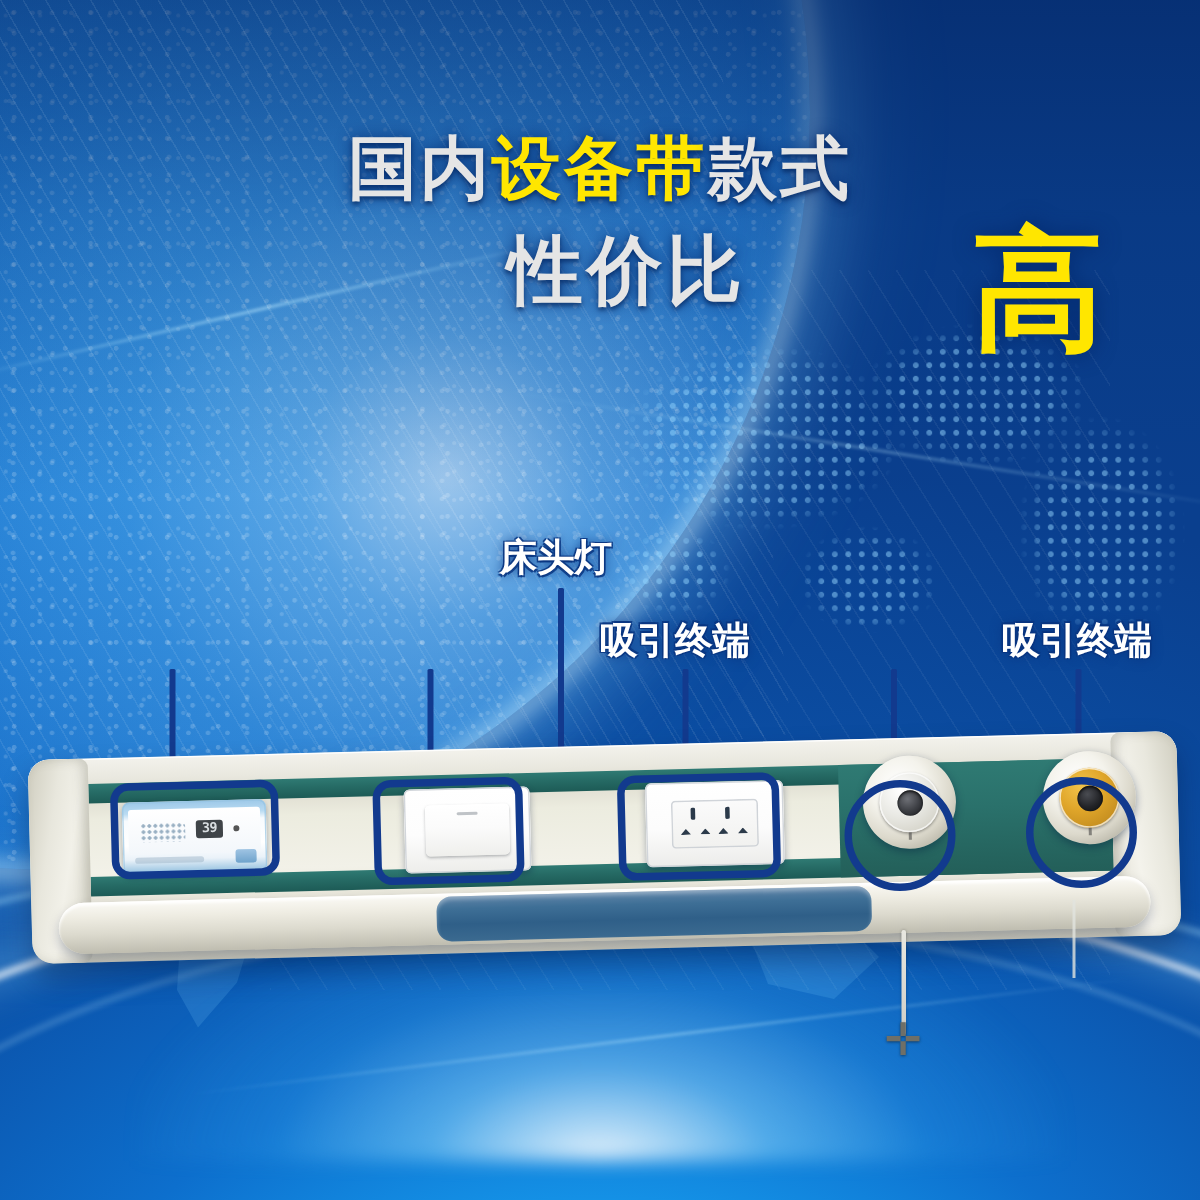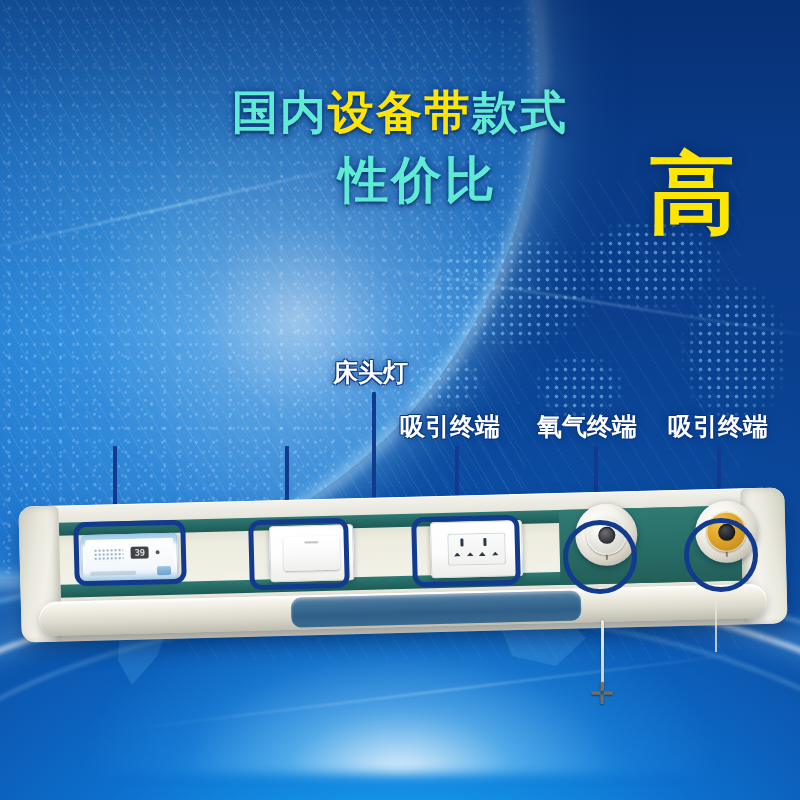--- a/index.html
+++ b/index.html
@@ -145,21 +145,21 @@
     font-weight:bold;
     letter-spacing:2px;
     pointer-events:none;
   }
   .hl-row1{font-size:46px;line-height:56px;white-space:nowrap;}
   .hl-row2{
     position:absolute;left:0;right:0;top:150px;
     text-align:center;font-size:50px;line-height:60px;
     font-family:"DejaVu Sans","Liberation Sans",sans-serif;font-weight:bold;letter-spacing:3px;padding-left:36px;
   }
-  .w{ color:#5eead4; text-shadow:0 0 10px rgba(0,40,110,.85),0 2px 3px rgba(0,25,70,.6); }
+  .w{ color:#e5e5e5; text-shadow:0 0 10px rgba(0,40,110,.85),0 2px 3px rgba(0,25,70,.6); }
   .y{ color:#ffe600; text-shadow:0 0 10px rgba(0,40,110,.85),0 2px 3px rgba(0,25,70,.6); }
   .big-gao{
     position:absolute;
     left:648px;top:148px;
     font-family:"DejaVu Sans","Liberation Sans",sans-serif;
     font-size:88px;line-height:92px;font-weight:bold;
     color:#ffe600;
     text-shadow:0 0 14px rgba(0,35,100,.75);
   }
 
@@ -413,21 +413,20 @@
   <div class="streak" style="left:120px;top:690px;width:640px;transform:rotate(-7deg);opacity:.7;"></div>
 
   <div class="headline">
     <div class="hl-row1"><span class="w">国内</span><span class="y">设备带</span><span class="w">款式</span></div>
   </div>
   <div class="hl-row2"><span class="w">性价比</span></div>
   <div class="big-gao">高</div>
 
   <div class="label" style="left:333px;top:358px;font-family:Liberation Serif, serif;">床头灯</div>
   <div class="label" style="left:400px;top:412px;">吸引终端</div>
-  <div class="label" style="left:537px;top:412px;">氧气终端</div>
   <div class="label" style="left:668px;top:412px;">吸引终端</div>
 
   <div class="leader" style="left:113px;top:446px;height:78px;"></div>
   <div class="leader" style="left:285px;top:446px;height:76px;"></div>
   <div class="leader" style="left:372px;top:392px;height:216px;"></div>
   <div class="leader" style="left:455px;top:446px;height:75px;"></div>
   <div class="leader" style="left:594px;top:446px;height:82px;"></div>
   <div class="leader" style="left:717px;top:446px;height:78px;"></div>
 
   <div class="panel-wrap">

